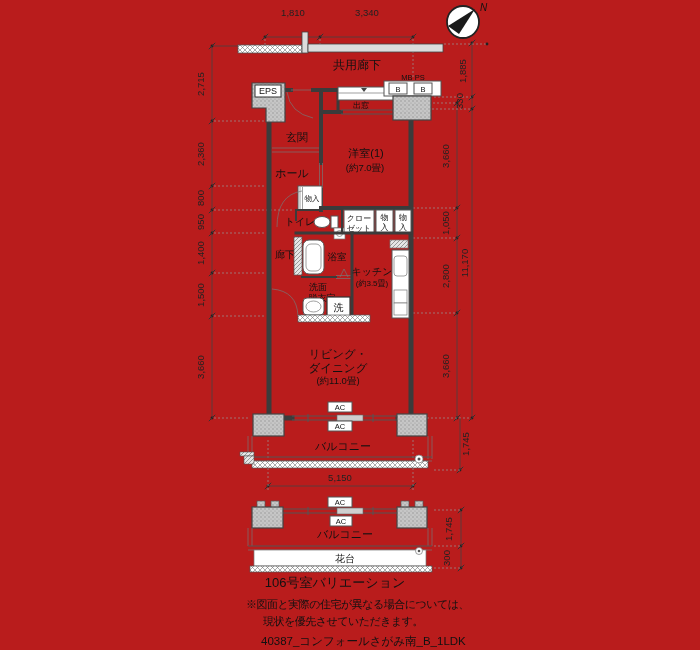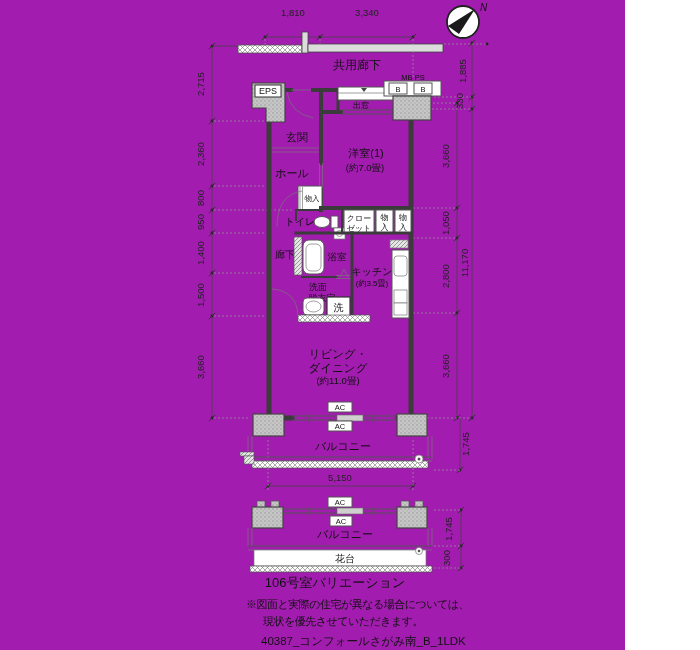--- a/index.html
+++ b/index.html
@@ -1,16 +1,16 @@
 <!DOCTYPE html>
 <html><head>
 <meta charset="utf-8">
 <style>
   html,body{margin:0;padding:0;background:#fff;}
-  .canvas{width:625px;height:650px;background:#a21caf;position:relative;font-family:"Liberation Sans",sans-serif;}
+  .canvas{width:700px;height:650px;background:#b91c1c;position:relative;font-family:"Liberation Sans",sans-serif;}
   svg{display:block;}
   text{fill:#111;font-family:"Liberation Sans",sans-serif;}
   .f7{font-size:7.5px}.f8{font-size:8px}.f9{font-size:9px}.f95{font-size:9.5px}
   .f10{font-size:10px}.f11{font-size:11px}.f115{font-size:11.5px}.f12{font-size:12px}.f13{font-size:13px}
   .dim{font-size:9.5px;fill:#222}
   .mid{text-anchor:middle}
   .w5{stroke:#3b3b3b;stroke-width:5;stroke-linecap:square}
   .w4{stroke:#3b3b3b;stroke-width:4;stroke-linecap:square}
   .w3{stroke:#3b3b3b;stroke-width:3;stroke-linecap:square}
   .w2{stroke:#3b3b3b;stroke-width:2;stroke-linecap:square}

